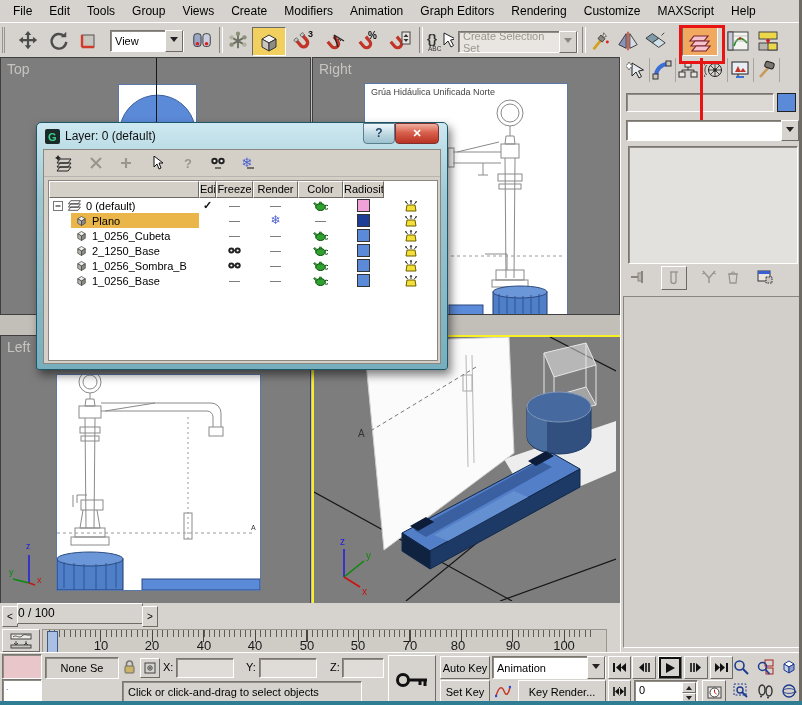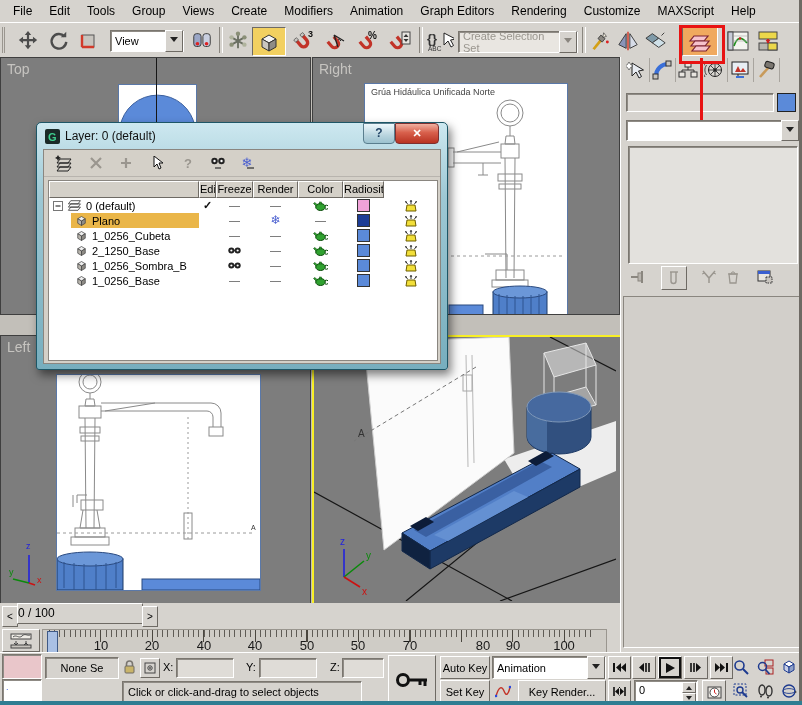--- a/index.html
+++ b/index.html
@@ -406,21 +406,21 @@
       <div class="ticks-min"></div>
       <div class="ticks-maj"></div>
       <span class="ticklabel" style="left:8px">0</span>
       <span class="ticklabel" style="left:58px">10</span>
       <span class="ticklabel" style="left:109px">20</span>
       <span class="ticklabel" style="left:161px">40</span>
       <span class="ticklabel" style="left:212px">40</span>
       <span class="ticklabel" style="left:264px">50</span>
       <span class="ticklabel" style="left:315px">50</span>
       <span class="ticklabel" style="left:367px">70</span>
-      <span class="ticklabel" style="left:440px">80</span>
+      <span class="ticklabel" style="left:415px">80</span>
       <span class="ticklabel" style="left:470px">90</span>
       <span class="ticklabel" style="left:521px">100</span>
       <div class="thandle" style="left:4px"></div>
     </div>
   </div>
 
   <div class="panel abs">
     <div class="ptab" style="left:2px">
       <svg width="20" height="20" viewBox="0 0 20 20">
           <path d="M6 3l0 13 4-4 3 6 2.5-1.5-3-5.5 5-1z" fill="#e8ecf2" stroke="#222"></path>

